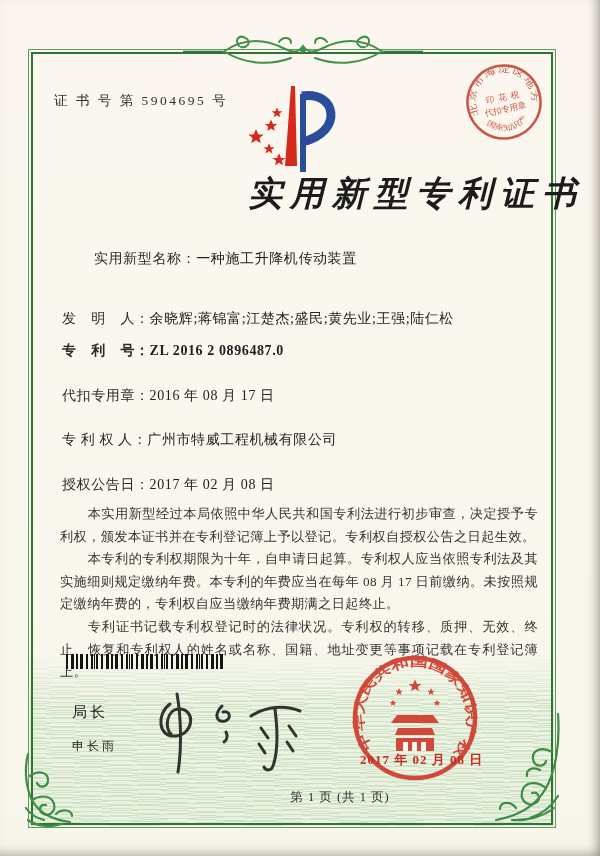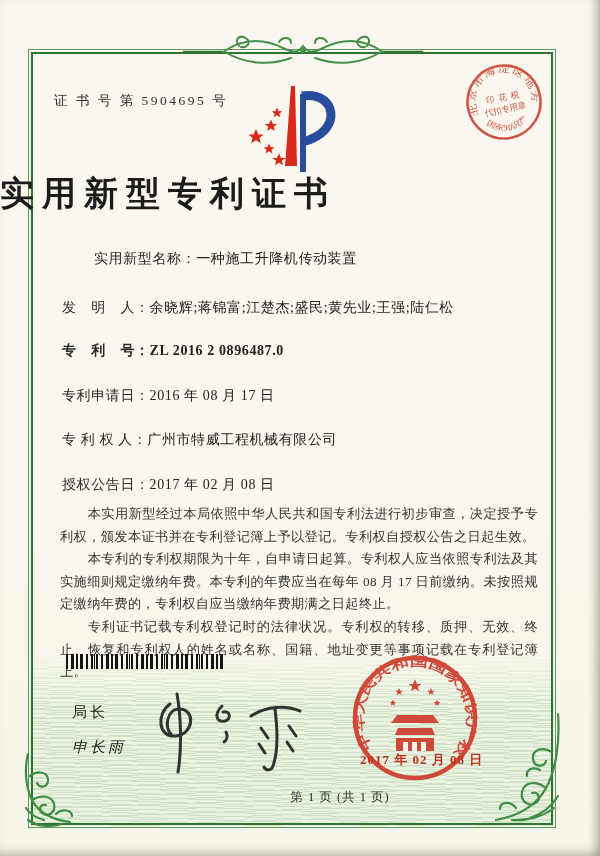--- a/index.html
+++ b/index.html
@@ -27,40 +27,40 @@
   .frame{
     position:absolute;left:28px;top:49px;width:526px;height:777px;
     border:1px solid #5d9a60;pointer-events:none;
   }
   .frame::before{
     content:"";position:absolute;inset:2px;border:2px solid #2e7532;
   }
   .abs{position:absolute;}
   .cert-no{left:54px;top:92px;font-size:13.5px;letter-spacing:2.5px;color:#2f2f2f;}
   .title{
-    left:0;top:171px;width:584px;text-align:left;
-    font-size:34px;font-weight:bold;letter-spacing:8px;color:#1c1c1c;
+    left:0;top:171px;width:584px;text-align:right;
+    font-size:34px;font-weight:bold;letter-spacing:8px;color:#1c1c1c;font-style:italic;
   }
   .row{left:62px;font-size:14px;color:#2b2b2b;letter-spacing:.6px;white-space:nowrap;}
   .row .lbl{color:#2b2b2b;}
   .row .val{color:#222;}
-  .r0{top:250px;margin-left:32px;} .r1{top:299px;text-align:right;} .r2{top:342px;font-weight:bold;} .r3{top:387px;} .r4{top:431px;} .r5{top:476px;}
+  .r0{top:250px;margin-left:32px;} .r1{top:310px;text-align:right;} .r2{top:342px;font-weight:bold;} .r3{top:387px;} .r4{top:431px;} .r5{top:476px;}
   .paras{left:60px;top:503px;width:478px;color:#343434;}
   .paras p{
     margin:0;font-size:13.2px;line-height:22.6px;letter-spacing:.4px;
     text-indent:2.1em;text-align:justify;
   }
   .barcode{
     left:66px;top:654px;width:160px;height:15px;
     background-image:
       repeating-linear-gradient(90deg,#141414 0 2px,rgba(0,0,0,0) 2px 5px),
       repeating-linear-gradient(90deg,#141414 0 1px,rgba(0,0,0,0) 1px 7px);
   }
   .signer-title{left:72px;top:703px;font-size:15px;letter-spacing:3px;color:#222;}
-  .signer-name{left:72px;top:738px;font-size:15px;letter-spacing:3px;color:#222;font-style:italic;}
+  .signer-name{left:72px;top:738px;font-size:12px;letter-spacing:3px;color:#222;}
   .footer{left:0;top:789px;width:600px;text-align:center;font-size:12.5px;letter-spacing:1px;color:#2d2d2d;padding-left:40px;}
   .seal-date{
     left:360px;top:751px;width:140px;font-size:13px;letter-spacing:1px;
     color:#c22f1f;font-weight:bold;white-space:nowrap;
   }
   svg{display:block;}
 </style>
 </head>
 <body>
 
@@ -119,21 +119,21 @@
   <div class="abs row r0">
     <span class="lbl">实用新型名称：</span><span class="val">一种施工升降机传动装置</span>
   </div>
   <div class="abs row r1">
     <span class="lbl">发　明　人：</span><span class="val">余晓辉;蒋锦富;江楚杰;盛民;黄先业;王强;陆仁松</span>
   </div>
   <div class="abs row r2">
     <span class="lbl">专　利　号：</span><span class="val">ZL 2016 2 0896487.0</span>
   </div>
   <div class="abs row r3">
-    <span class="lbl">专利申请日：</span><span class="val">2016 年 08 月 17 日</span>
+    <span class="lbl">代扣专用章：</span><span class="val">2016 年 08 月 17 日</span>
   </div>
   <div class="abs row r4">
     <span class="lbl">专 利 权 人：</span><span class="val">广州市特威工程机械有限公司</span>
   </div>
   <div class="abs row r5">
     <span class="lbl">授权公告日：</span><span class="val">2017 年 02 月 08 日</span>
   </div>
 
   <div class="abs paras">
     <p>本实用新型经过本局依照中华人民共和国专利法进行初步审查，决定授予专利权，颁发本证书并在专利登记簿上予以登记。专利权自授权公告之日起生效。</p>

